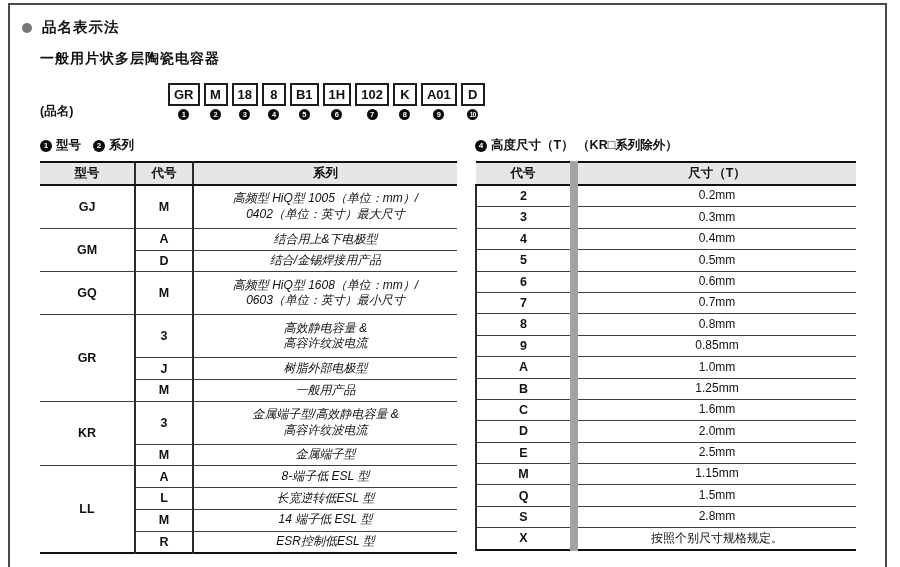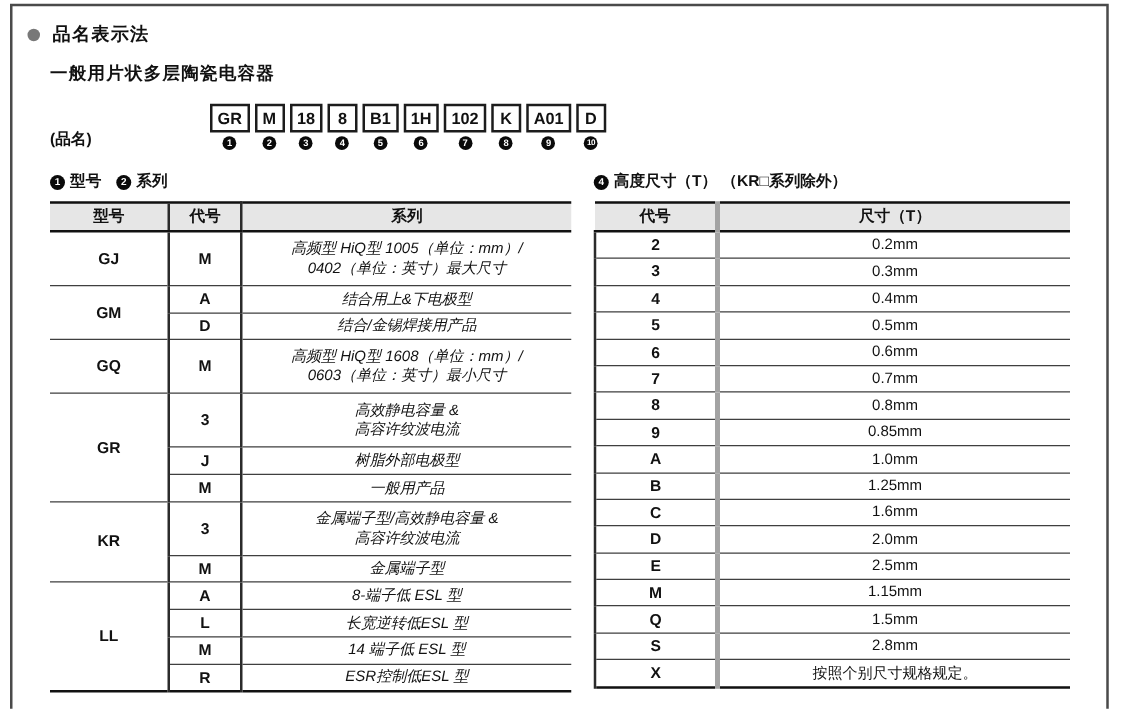--- a/index.html
+++ b/index.html
@@ -51,21 +51,21 @@
   .tbl th{
     background:#e6e6e6;border-top:2px solid #111;border-bottom:2px solid #111;
     height:21px;font-size:12.5px;font-weight:bold;text-align:center;vertical-align:middle;padding:0;
   }
   .tbl td{
     border-top:1px solid #3f3f3f;height:20.7px;font-size:12px;text-align:center;
     vertical-align:middle;padding:0 2px;line-height:1.3;
   }
   .col-right .tbl td{height:20.4px;}
   .code-cell{border-left:2px solid #2b2b2b;border-right:2px solid #2b2b2b;}
-  .val-cell{border-left:4px solid #a3a3a3;}
+  .val-cell{border-left:8px solid #a3a3a3;}
   td.model-cell,td.code-cell{font-weight:bold;font-size:12.5px;}
   td.series-cell{white-space:pre-line;font-style:italic;}
   td.series-cell.tall{height:42px;}
 </style>
 </head>
 <body>
 
 <div class="frame"></div>
 
 <div class="content">

